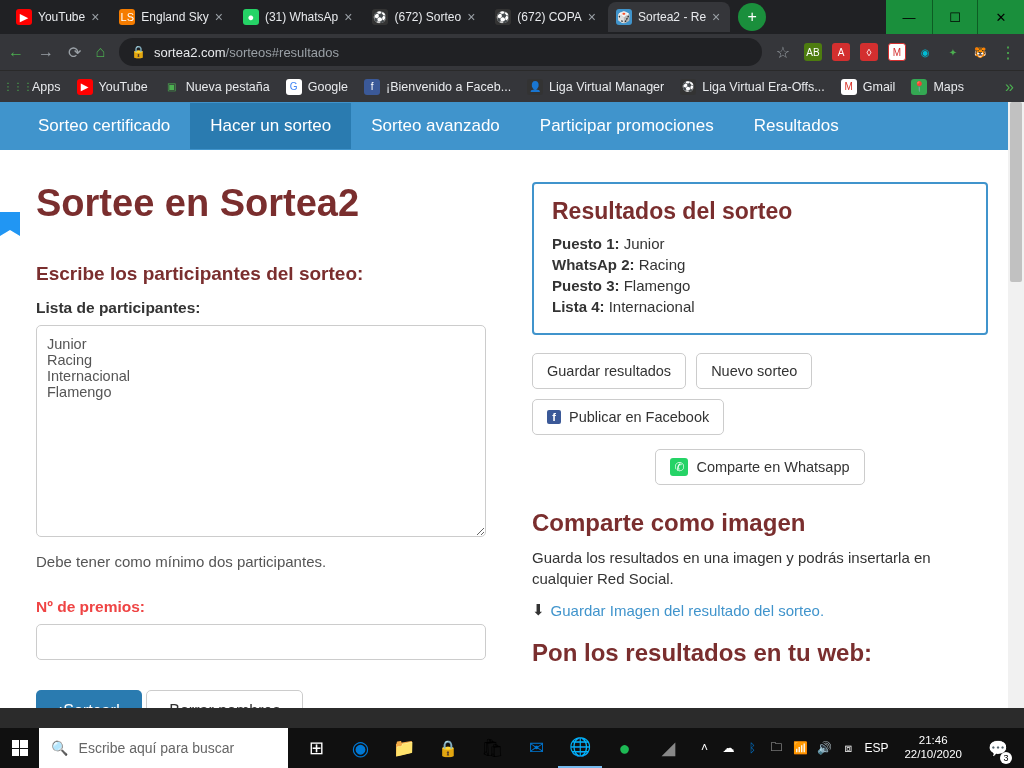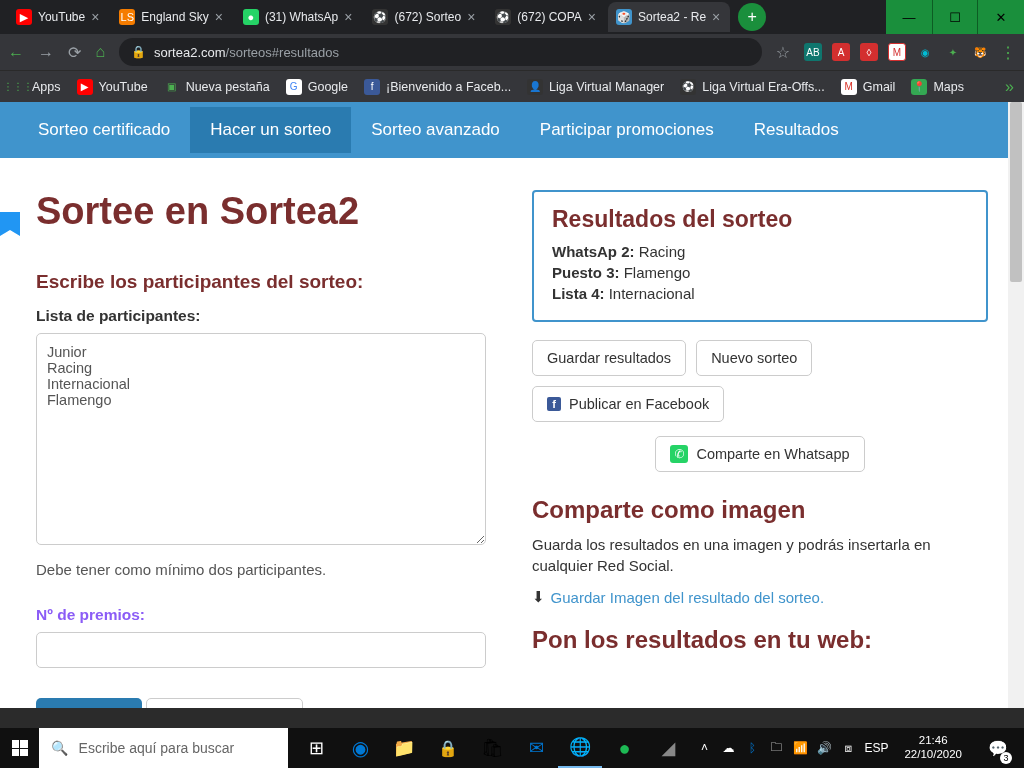--- a/index.html
+++ b/index.html
@@ -28,32 +28,32 @@
 .ext-ico{width:18px;height:18px;border-radius:3px;display:inline-flex;align-items:center;justify-content:center;font-size:10px;color:#fff;cursor:pointer}
 
 .bookmarks{background:#35363a;height:32px;display:flex;align-items:center;padding:0 10px;gap:16px;border-top:1px solid #2a2a2a}
 .bm{display:flex;align-items:center;gap:6px;color:#e8eaed;font-size:12.5px;cursor:pointer}
 .bm-ico{width:16px;height:16px;display:inline-flex;align-items:center;justify-content:center;border-radius:3px;font-size:10px}
 .bookmarks .chev{margin-left:auto;color:#4caf50}
 
 .page{background:#fff;height:606px;overflow:hidden;position:relative}
 .page-scroll{position:absolute;right:0;top:0;width:16px;height:100%;background:#f1f1f1}
 .page-scroll-thumb{position:absolute;right:2px;top:0;width:12px;height:180px;background:#c1c1c1;border-radius:2px}
-.site-nav{background:#4094cc;height:56px;display:flex;align-items:center;padding-left:18px}
+.site-nav{background:#4094cc;height:48px;display:flex;align-items:center;padding-left:18px}
 .site-nav-item{color:#fff;font-size:17px;padding:0 20px;height:46px;display:flex;align-items:center;cursor:pointer}
 .site-nav-item.active{background:#2a7bb0}
 .content{display:flex;padding:32px 36px 0 36px;gap:46px}
 .left{flex:0 0 450px}
 .right{flex:1}
 h1{color:#7a2e2e;font-size:38px;font-weight:700;margin-bottom:38px}
 h3{color:#7a2e2e;font-size:19px;font-weight:600;margin-bottom:14px}
 .label{color:#333;font-size:15.5px;font-weight:600;margin-bottom:8px}
 textarea{width:100%;height:212px;border:1px solid #ccc;border-radius:5px;padding:10px;font-size:14.5px;color:#555;resize:both;font-family:inherit}
 .hint{color:#555;font-size:15px;margin-top:12px}
-.num-label{color:#8b5cf6;font-size:15.5px;font-weight:600;margin-top:28px;margin-bottom:8px}
+.num-label{color:#ef4444;font-size:15.5px;font-weight:600;margin-top:28px;margin-bottom:8px}
 .num-input{width:100%;height:36px;border:1px solid #ccc;border-radius:5px;padding:0 10px;font-size:14px}
 .btn-row{display:flex;gap:4px;margin-top:30px}
 .btn-primary{background:#2a7bb0;color:#fff;border:none;height:42px;padding:0 22px;border-radius:5px;font-size:16px;cursor:pointer}
 .btn-default{background:#fff;color:#333;border:1px solid #ccc;height:42px;padding:0 22px;border-radius:5px;font-size:16px;cursor:pointer}
 .result-box{border:2px solid #4094cc;border-radius:4px;padding:14px 18px;margin-bottom:18px}
 .result-box h2{color:#7a2e2e;font-size:23px;font-weight:600;margin-bottom:10px}
 .result-line{color:#333;font-size:15px;margin-bottom:4px}
 .result-line b{font-weight:600}
 .action-row{display:flex;gap:10px;margin-bottom:14px;flex-wrap:wrap}
 .action-btn{background:#fff;border:1px solid #ccc;border-radius:5px;height:36px;padding:0 14px;font-size:14.5px;color:#333;cursor:pointer;display:inline-flex;align-items:center;gap:8px}
@@ -128,21 +128,21 @@
   <span class="nav-icon">→</span>
   <span class="nav-icon">⟳</span>
   <span class="nav-icon home">⌂</span>
   <div class="url-box">
     <span class="lock">🔒</span>
     <span>sortea2.com</span>
       <span style="color:#9aa0a6">/sorteos#resultados</span>
   </div>
   <span class="nav-icon">☆</span>
   <div class="ext-icons">
-    <span class="ext-ico" style="background:#0f766e">AB</span>
+    <span class="ext-ico" style="background:#4d7c0f">AB</span>
     <span class="ext-ico" style="background:#d32f2f">A</span>
     <span class="ext-ico" style="background:#d32f2f;position:relative">◊</span>
     <span class="ext-ico" style="background:#fff;color:#d32f2f;border:1px solid #d32f2f">M</span>
     <span class="ext-ico" style="color:#00bcd4">◉</span>
     <span class="ext-ico" style="color:#4caf50">✦</span>
     <span class="ext-ico">🐯</span>
     <span class="nav-icon" style="color:#4caf50">⋮</span>
   </div>
 </div>
 
@@ -213,20 +213,21 @@
       <div class="btn-row">
         <button class="btn-primary">¡Sortear!</button>
         <button class="btn-default">Borrar nombres</button>
       </div>
     </div>
 
     <div class="right">
       <div class="result-box">
         <h2>Resultados del sorteo</h2>
         <div id="results-list">
+            <div class="result-line"><b>Puesto 1:</b> Junior</div>
             <div class="result-line"><b>WhatsAp 2:</b> Racing</div>
             <div class="result-line"><b>Puesto 3:</b> Flamengo</div>
             <div class="result-line"><b>Lista 4:</b> Internacional</div>
           </div>
       </div>
       <div class="action-row">
         <button class="action-btn">Guardar resultados</button>
         <button class="action-btn">Nuevo sorteo</button>
         <button class="action-btn">
             <span class="fb-ico">f</span>

